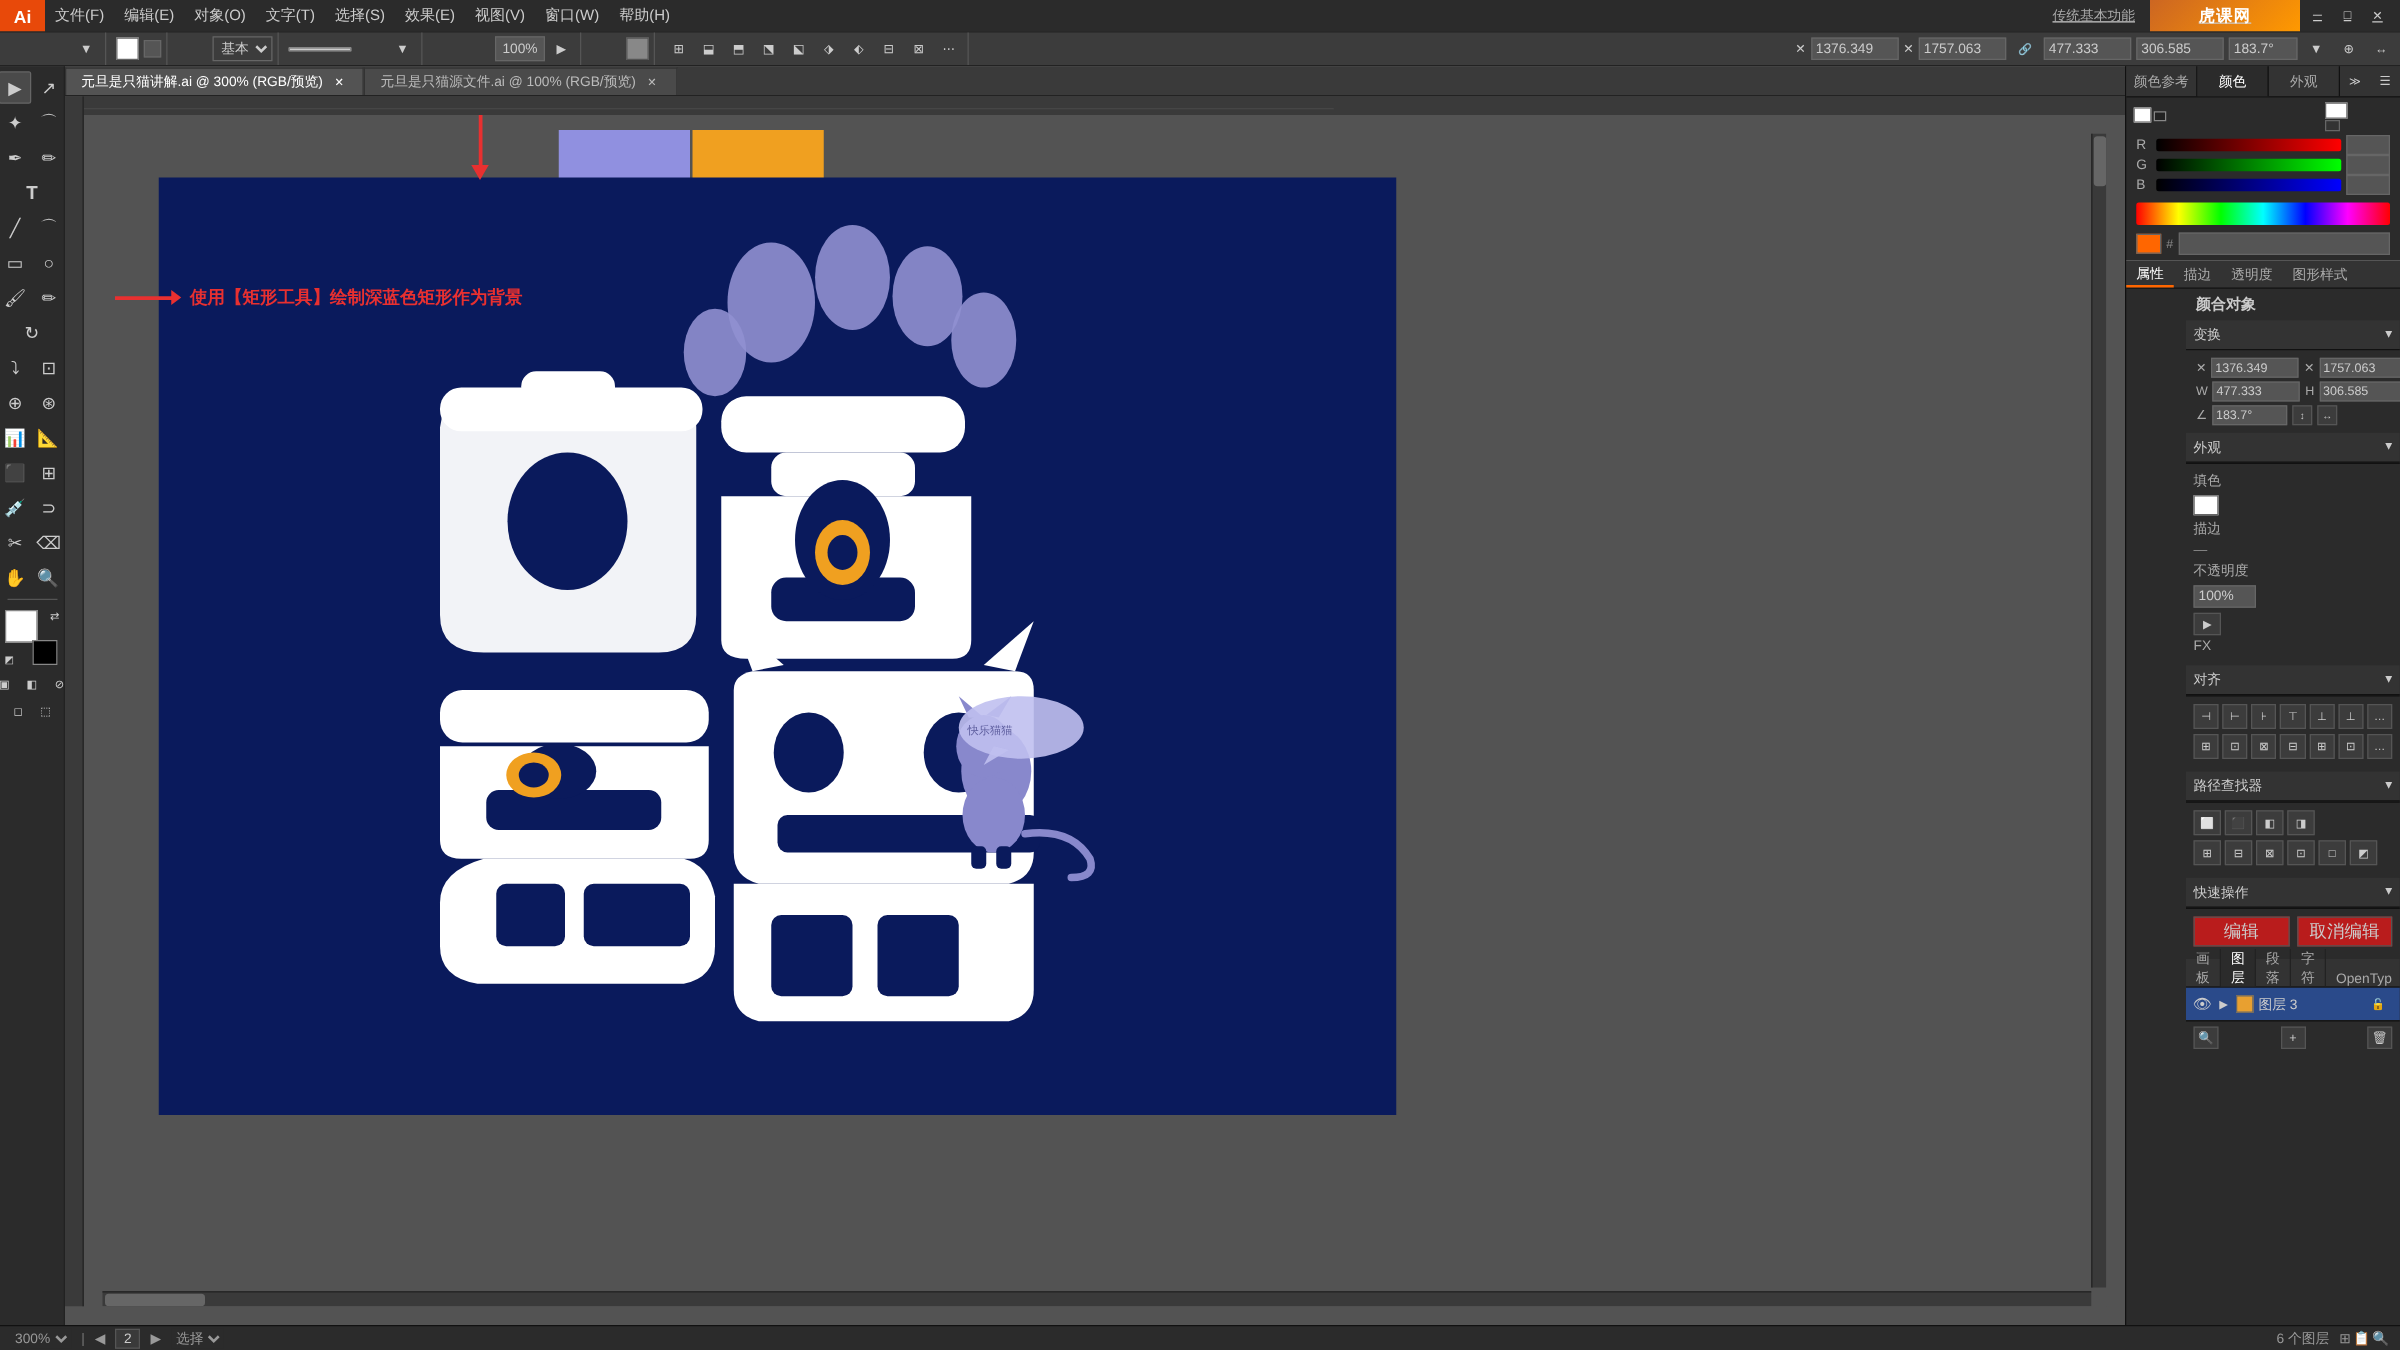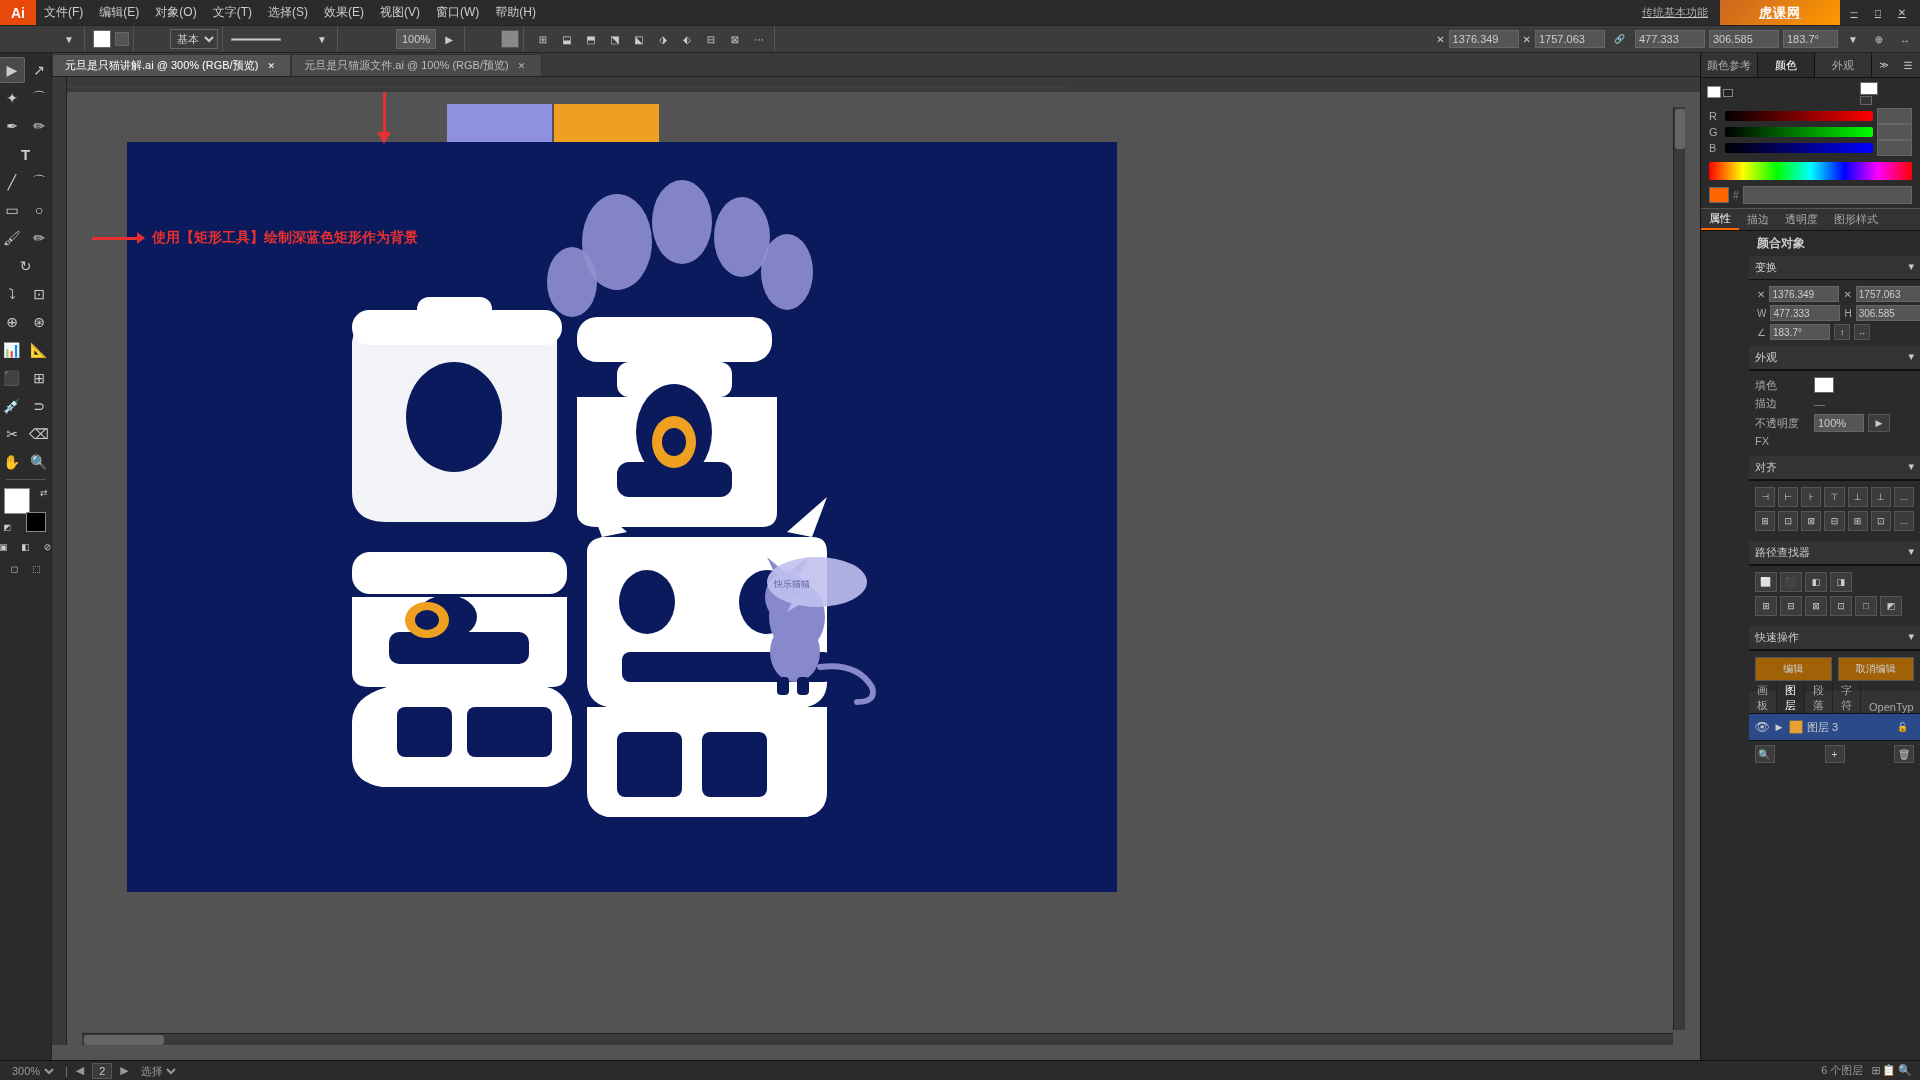--- a/index.html
+++ b/index.html
@@ -97,28 +97,28 @@
     .layer-item.active { background: #2a4a8a; }
     .layer-vis { width: 14px; height: 14px; display: flex; align-items: center; justify-content: center; cursor: pointer; }
     .layer-expand { width: 12px; height: 12px; display: flex; align-items: center; justify-content: center; font-size: 9px; cursor: pointer; }
     .layer-icon { width: 14px; height: 14px; background: #e8a030; border: 1px solid #666; }
     .layer-name { font-size: 11px; color: #ccc; flex: 1; }
     .layer-count { font-size: 10px; color: #888; }
 
     
     #quick-actions { padding: 6px; border-top: 1px solid #111; }
     .qa-row { display: flex; gap: 6px; margin-bottom: 4px; }
-    .qa-btn { flex: 1; height: 24px; background: #a16207; border: 1px solid #555; color: #ccc; font-size: 10px; cursor: pointer; }
+    .qa-btn { flex: 1; height: 24px; background: #b91c1c; border: 1px solid #555; color: #ccc; font-size: 14px; cursor: pointer; }
 
     
     .right-section-title { font-size: 11px; color: #ccc; padding: 4px 6px; background: #333; border-bottom: 1px solid #111; cursor: pointer; display: flex; justify-content: space-between; }
 
     
     #appearance-section { padding: 6px; border-top: 1px solid #111; }
-    .appear-row { display: flex; align-items: center; gap: 4px; margin-bottom: 3px; }
+    .appear-row { display: flex; align-items: flex-start; gap: 4px; margin-bottom: 3px; flex-direction: column; }
     .appear-label { font-size: 11px; color: #aaa; width: 55px; }
     .appear-input { width: 50px; height: 18px; background: #555; border: 1px solid #666; color: #ccc; font-size: 11px; padding: 0 3px; }
     .appear-swatch { width: 20px; height: 16px; background: #fff; border: 1px solid #666; cursor: pointer; }
     .appear-none { font-size: 11px; color: #888; }
 
     
     #top-right-logo { position: absolute; right: 0; top: 0; width: 120px; height: 25px; background: linear-gradient(135deg, #e63, #f90); display: flex; align-items: center; justify-content: center; }
     #top-right-logo span { color: white; font-size: 11px; font-weight: bold; }
 
     .right-panel-scrollable { overflow-y: auto; flex: 1; padding-left: 48px; }

